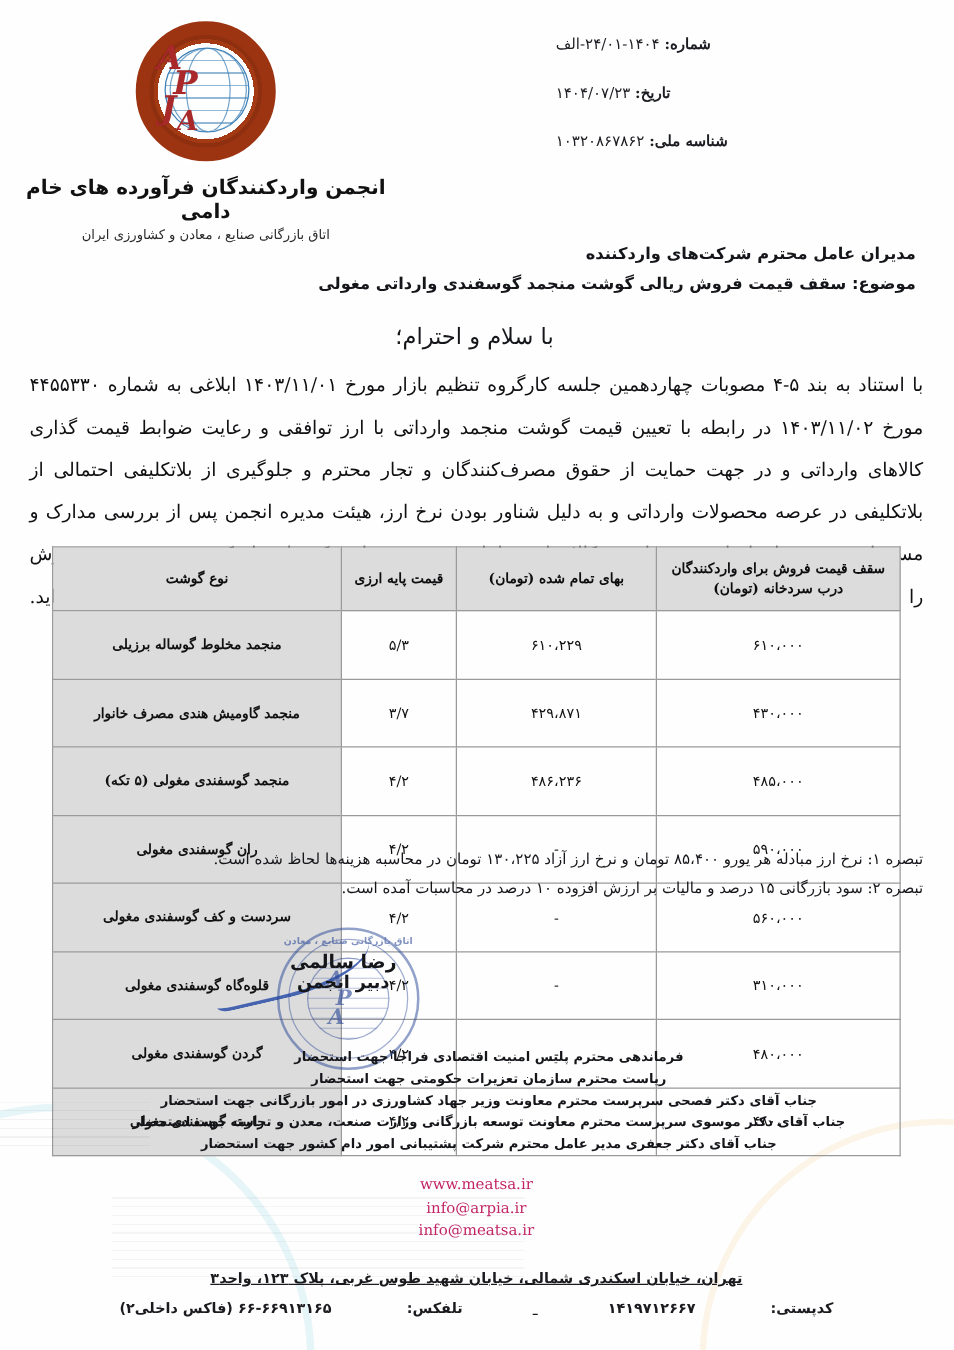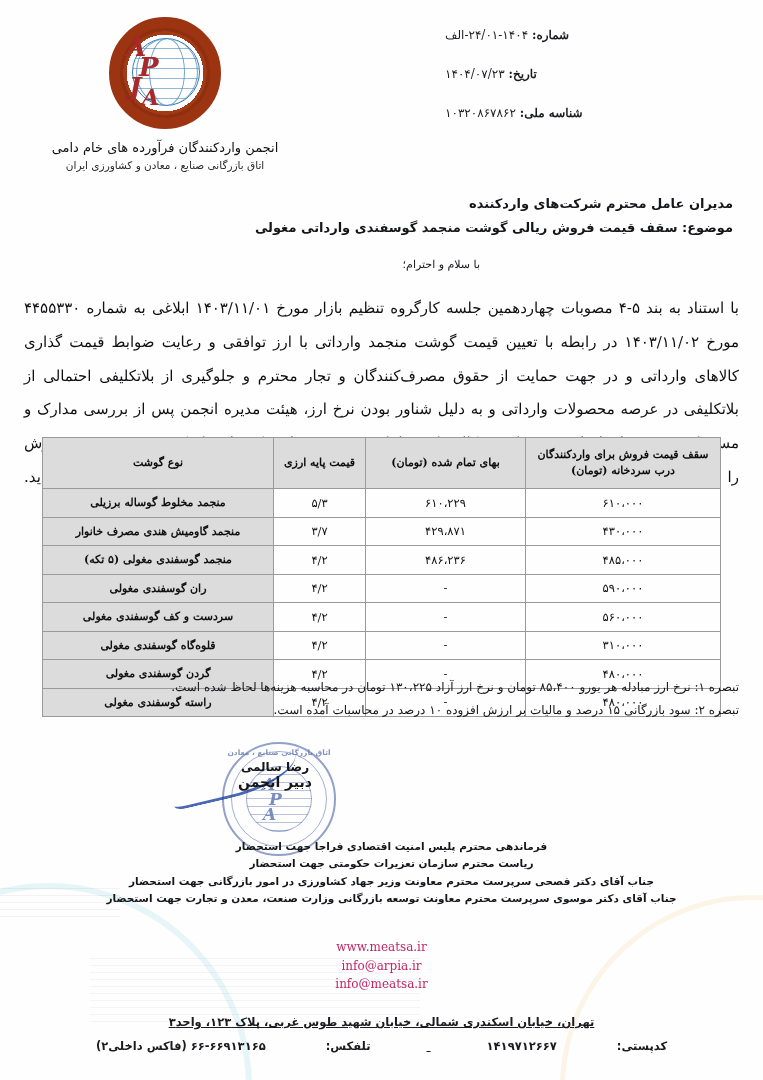--- a/index.html
+++ b/index.html
@@ -79,62 +79,62 @@
     position:absolute;left:16px;top:22px;width:62px;height:70px;
     color:#a9292b;font-weight:700;font-style:italic;
     font-family:"DejaVu Serif","Liberation Serif",serif;
     font-size:26px;line-height:1;
   }
   .logo .apja span{position:absolute;text-shadow:0 0 1px rgba(0,0,0,.2);}
   .logo .apja .l1{left:4px;top:-2px;}
   .logo .apja .l2{left:17px;top:18px;}
   .logo .apja .l3{left:7px;top:38px;}
   .logo .apja .l4{left:20px;top:50px;font-size:22px;}
-  .brand-fa{margin-top:8px;font-size:13px;font-weight:400;color:#111;letter-spacing:-.1px;}
+  .brand-fa{margin-top:8px;font-size:16px;font-weight:700;color:#111;letter-spacing:-.1px;}
   .brand-fa2{margin-top:4px;font-size:10.5px;color:#2a2a2a;}
 
   
   .addr{position:absolute;top:196px;left:0;right:30px;text-align:right;}
   .addr .l1{font-size:13px;font-weight:700;margin-bottom:9px;}
   .addr .l2{font-size:13px;font-weight:700;}
   .salute{position:absolute;top:258px;right:auto;left:280px;width:200px;
-    text-align:right;font-size:11px;
+    text-align:center;font-size:18px;
     font-family:"DejaVu Serif","Liberation Serif",serif;}
 
   
   .body{position:absolute;top:292px;right:24px;left:24px;
     text-align:justify;text-align-last:justify;
     font-size:15px;line-height:2.25;
     font-family:"DejaVu Serif","Liberation Serif",serif;
     color:#101013;
   }
   .body b{font-weight:700;}
 
   
   .tablewrap{position:absolute;top:437px;right:42px;left:42px;}
   table{width:100%;border-collapse:collapse;table-layout:fixed;
     font-family:"DejaVu Serif","Liberation Serif",serif;}
   th,td{border:1px solid #9a9a9a;text-align:center;vertical-align:middle;}
   thead th{background:#dcdcdc;font-size:11px;font-weight:700;height:46px;
     line-height:1.45;padding:2px 4px;color:#0d0d0f;}
-  tbody td{height:25.5px;font-size:11.5px;padding:1px 4px;color:#111;}
+  tbody td{height:25.5px;font-size:11.5px;padding:14px 4px;color:#111;}
   td.name{background:#dcdcdc;font-weight:700;font-size:11px;text-align:center;}
   col.c-cap{width:195px;}
   col.c-cost{width:160px;}
   col.c-fx{width:92px;}
   col.c-name{width:auto;}
 
   
   .notes{position:absolute;top:676px;right:24px;left:120px;text-align:right;
     font-size:12px;line-height:1.95;
     font-family:"DejaVu Serif","Liberation Serif",serif;}
 
   
   .sig{position:absolute;top:760px;left:180px;width:190px;text-align:center;}
-  .sig .nm{font-size:12px;font-weight:700;letter-spacing:-.2px;}
+  .sig .nm{font-size:15px;font-weight:700;letter-spacing:-.2px;}
   .sig .ttl{font-size:14px;font-weight:700;}
   .sigpen{position:absolute;left:168px;top:748px;width:130px;height:46px;
     border-bottom:3px solid #2b4fa8;border-radius:0 0 60% 10%;
     transform:rotate(-13deg);opacity:.85;}
   .stamp{position:absolute;left:222px;top:742px;width:110px;height:110px;
     border-radius:50%;border:2px solid rgba(40,70,150,.70);
     opacity:.72;}
   .stamp::before{content:"";position:absolute;inset:7px;border-radius:50%;
     border:1.5px solid rgba(40,70,150,.6);}
   .stamp::after{content:"";position:absolute;inset:22px;border-radius:50%;
@@ -319,20 +319,21 @@
     <div class="nm">رضا سالمی</div>
     <div class="ttl">دبیر انجمن</div>
   </div>
 
   <div class="wm2"></div>
   <div class="cc">
     <div class="cc-item">فرماندهی محترم پلیس امنیت اقتصادی فراجا جهت استحضار</div>
     <div class="cc-item">ریاست محترم سازمان تعزیرات حکومتی جهت استحضار</div>
     <div class="cc-item">جناب آقای دکتر فصحی  سرپرست محترم معاونت وزیر جهاد کشاورزی در امور بازرگانی جهت استحضار</div>
     <div class="cc-item">جناب آقای دکتر موسوی سرپرست محترم معاونت  توسعه بازرگانی وزارت صنعت، معدن و تجارت جهت استحضار</div>
+    <div class="cc-item">جناب آقای دکتر جعفری مدیر عامل محترم شرکت پشتیبانی امور دام کشور جهت استحضار</div>
   </div>
 
   <div class="wm"></div>
   <div class="web">
     <div>www.meatsa.ir</div>
     <div>info@arpia.ir</div>
     <div>info@meatsa.ir</div>
   </div>
 
   <div class="footaddr">

